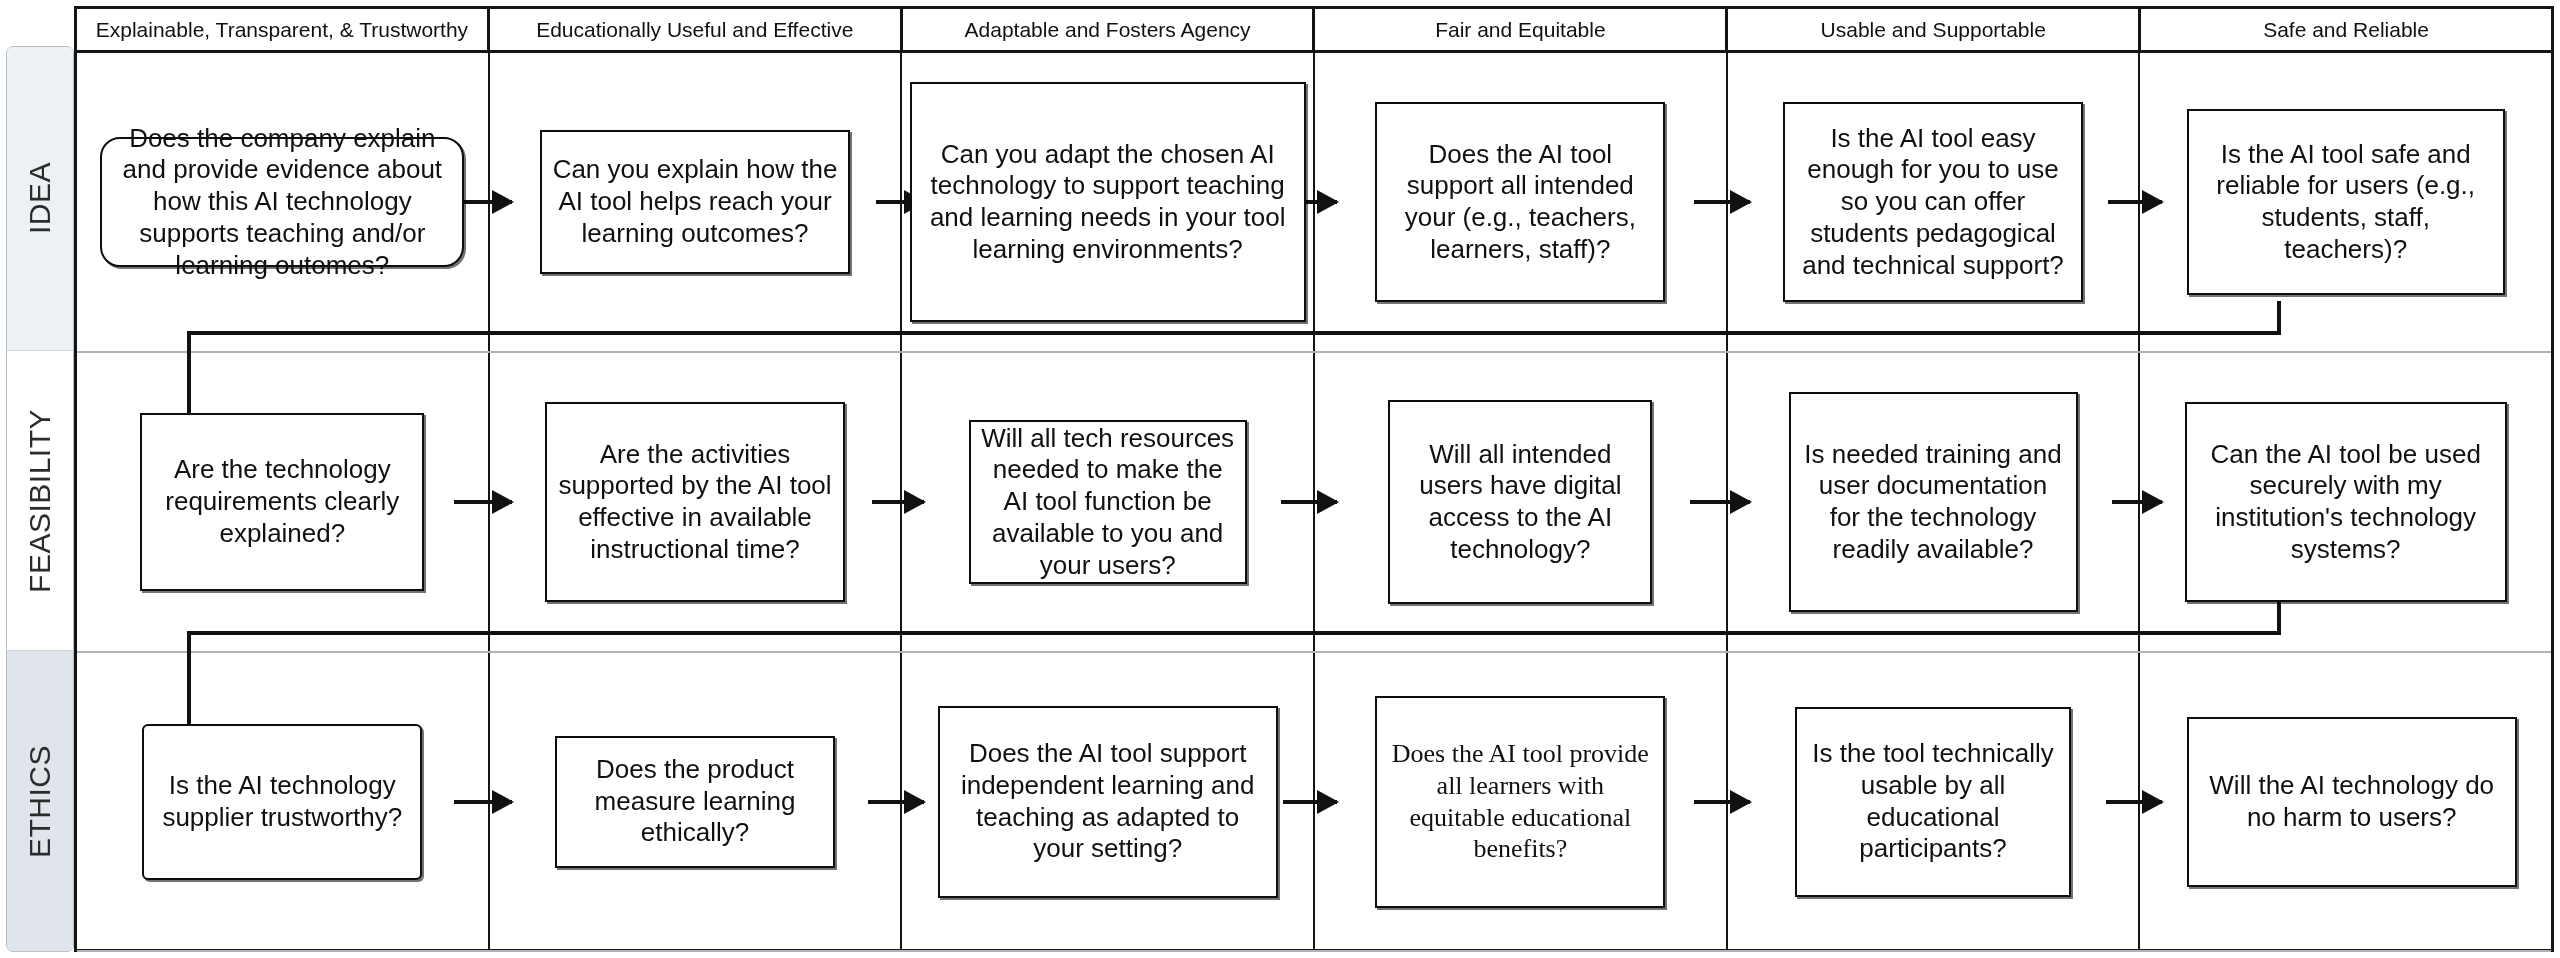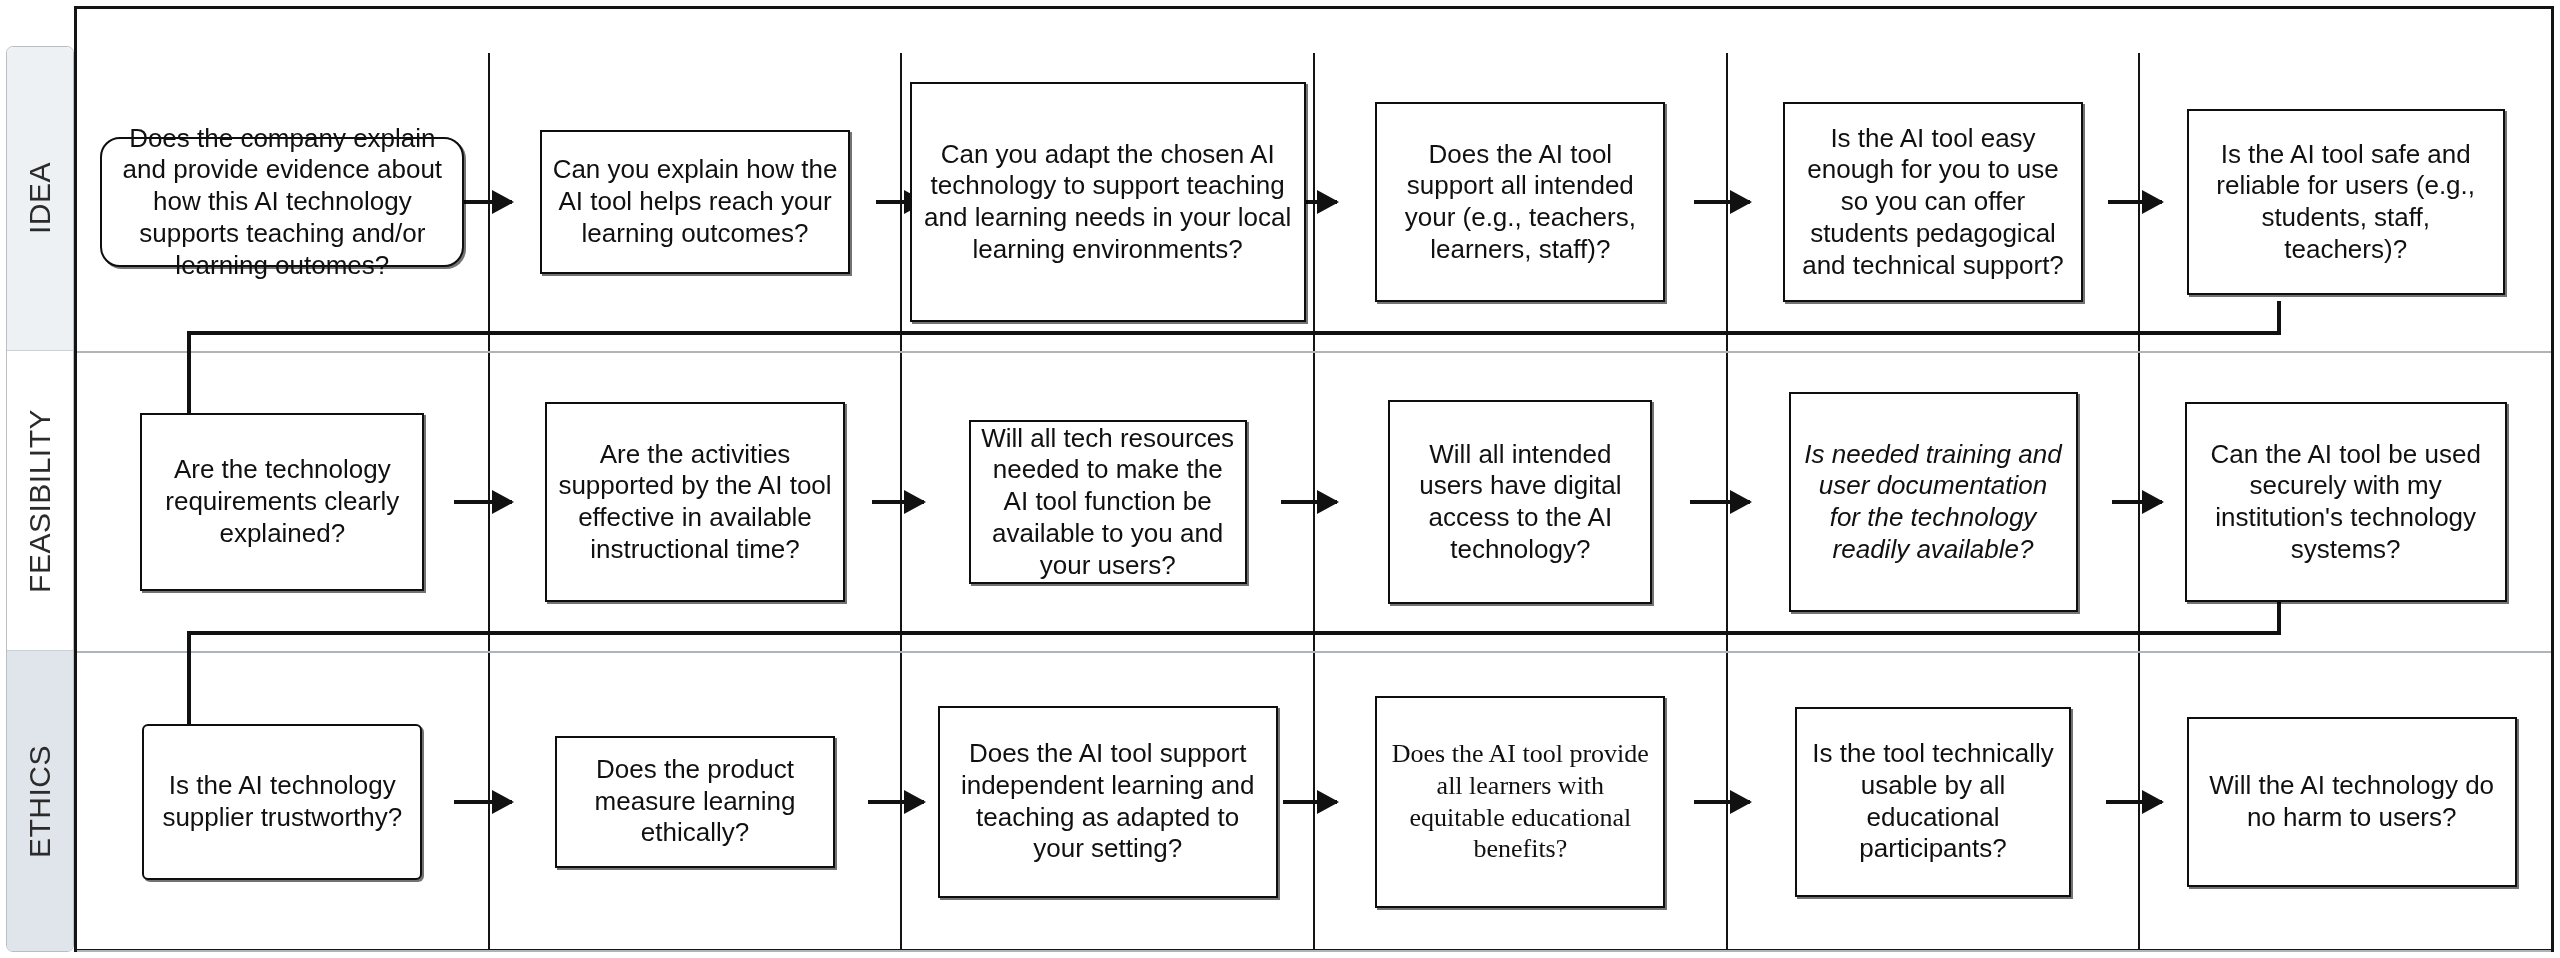--- a/index.html
+++ b/index.html
@@ -123,21 +123,21 @@
   .r1c2 .qbox{width:310px;height:144px;}
   .r1c3 .qbox{width:396px;height:240px;}
   .r1c4 .qbox{width:290px;height:200px;}
   .r1c5 .qbox{width:300px;height:200px;}
   .r1c6 .qbox{width:318px;height:186px;}
 
   .r2c1 .qbox{width:284px;height:178px;}
   .r2c2 .qbox{width:300px;height:200px;}
   .r2c3 .qbox{width:278px;height:164px;}
   .r2c4 .qbox{width:264px;height:204px;}
-  .r2c5 .qbox{width:289px;height:220px;font-style:italic;}
+  .r2c5 .qbox{width:289px;height:220px;}
   .r2c6 .qbox{width:322px;height:200px;}
 
   .r3c1 .qbox{width:280px;height:156px;border-radius:6px;}
   .r3c2 .qbox{width:280px;height:132px;}
   .r3c3 .qbox{width:340px;height:192px;}
   .r3c4 .qbox{width:290px;height:212px;font-family:Liberation Serif, serif;}
   .r3c5 .qbox{width:276px;height:190px;}
   .r3c6 .qbox{width:330px;height:170px;margin-left:12px;}
 
   
@@ -182,34 +182,42 @@
     <div class="rail-cell rail-feas">
       <span class="vtext">FEASIBILITY</span>
     </div>
     <div class="rail-cell rail-eth">
       <span class="vtext">ETHICS</span>
     </div>
   </div>
 
   <div class="grid">
 
+    <div class="hdr">
+      <div class="hdr-cell">Explainable, Transparent, &amp; Trustworthy</div>
+      <div class="hdr-cell">Educationally Useful and Effective</div>
+      <div class="hdr-cell">Adaptable and Fosters Agency</div>
+      <div class="hdr-cell">Fair and Equitable</div>
+      <div class="hdr-cell">Usable and Supportable</div>
+      <div class="hdr-cell">Safe and Reliable</div>
+    </div>
 
     <div class="rows">
 
       <div class="row row-1">
         <div class="cell r1c1">
           <div class="qbox round">Does the company explain and provide evidence about how this AI technology supports teaching and/or learning outomes?</div>
           <div class="arrow" style="left:auto;right:-24px;width:48px;"></div>
         </div>
         <div class="cell r1c2">
           <div class="qbox">Can you explain how the AI tool helps reach your learning outcomes?</div>
           <div class="arrow" style="right:-24px;width:48px;"></div>
         </div>
         <div class="cell r1c3">
-          <div class="qbox">Can you adapt the chosen AI technology to support teaching and learning needs in your local learning environments?</div>
+          <div class="qbox">Can you adapt the chosen AI technology to support teaching and learning needs in your tool learning environments?</div>
           <div class="arrow" style="right:-24px;width:48px;"></div>
         </div>
         <div class="cell r1c4">
           <div class="qbox">Does the AI tool support all intended your (e.g., teachers, learners, staff)?</div>
           <div class="arrow" style="right:-24px;width:56px;"></div>
         </div>
         <div class="cell r1c5">
           <div class="qbox">Is the AI tool easy enough for you to use so you can offer students pedagogical and technical support?</div>
           <div class="arrow" style="right:-24px;width:54px;"></div>
         </div>

